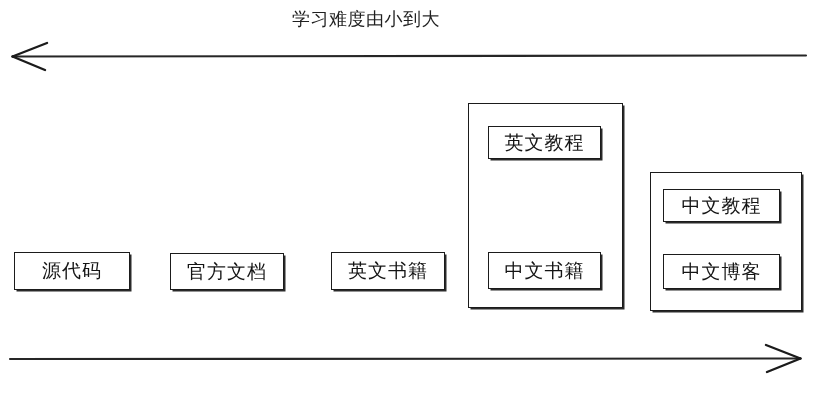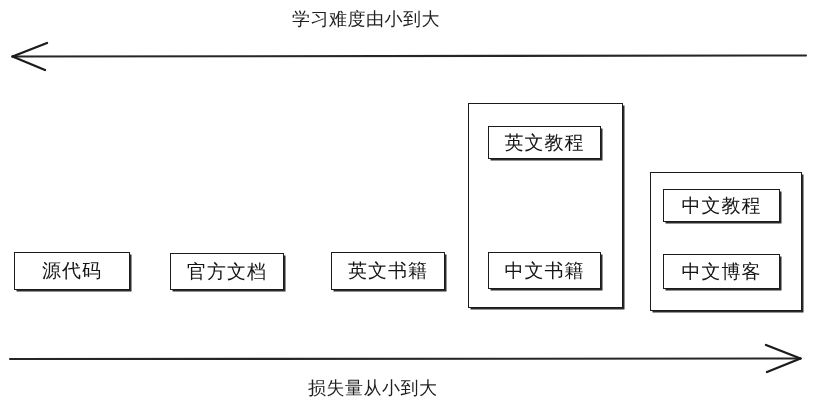--- a/index.html
+++ b/index.html
@@ -85,21 +85,20 @@
 
     <g>
       <path d="M 10 359 L 800 358.5" stroke="#262626" stroke-width="2.1" fill="none" stroke-linecap="round"></path>
       <path d="M 800.5 358.5 L 766 345" stroke="#1b1b1b" stroke-width="2.4" fill="none" stroke-linecap="round"></path>
       <path d="M 800.5 358.5 L 767 372" stroke="#1b1b1b" stroke-width="2.4" fill="none" stroke-linecap="round"></path>
     </g>
   </svg>
 
   <div class="axis-label" id="top-axis-label">学习难度由小到大</div>
 
-  <div class="axis-label" id="bottom-axis-label">损失量从小到大</div>
 
   <div class="node-box" id="node-1" style="left: 14px; top: 252px; width: 116px; height: 38px;">
     <span class="node-label">源代码</span>
   </div>
 
   <div class="node-box" id="node-2" style="left: 170px; top: 253px; width: 114px; height: 37px; text-align: right;">
     <span class="node-label">官方文档</span>
   </div>
 
   <div class="node-box" id="node-3" style="left: 331px; top: 252px; width: 114px; height: 38px;">

